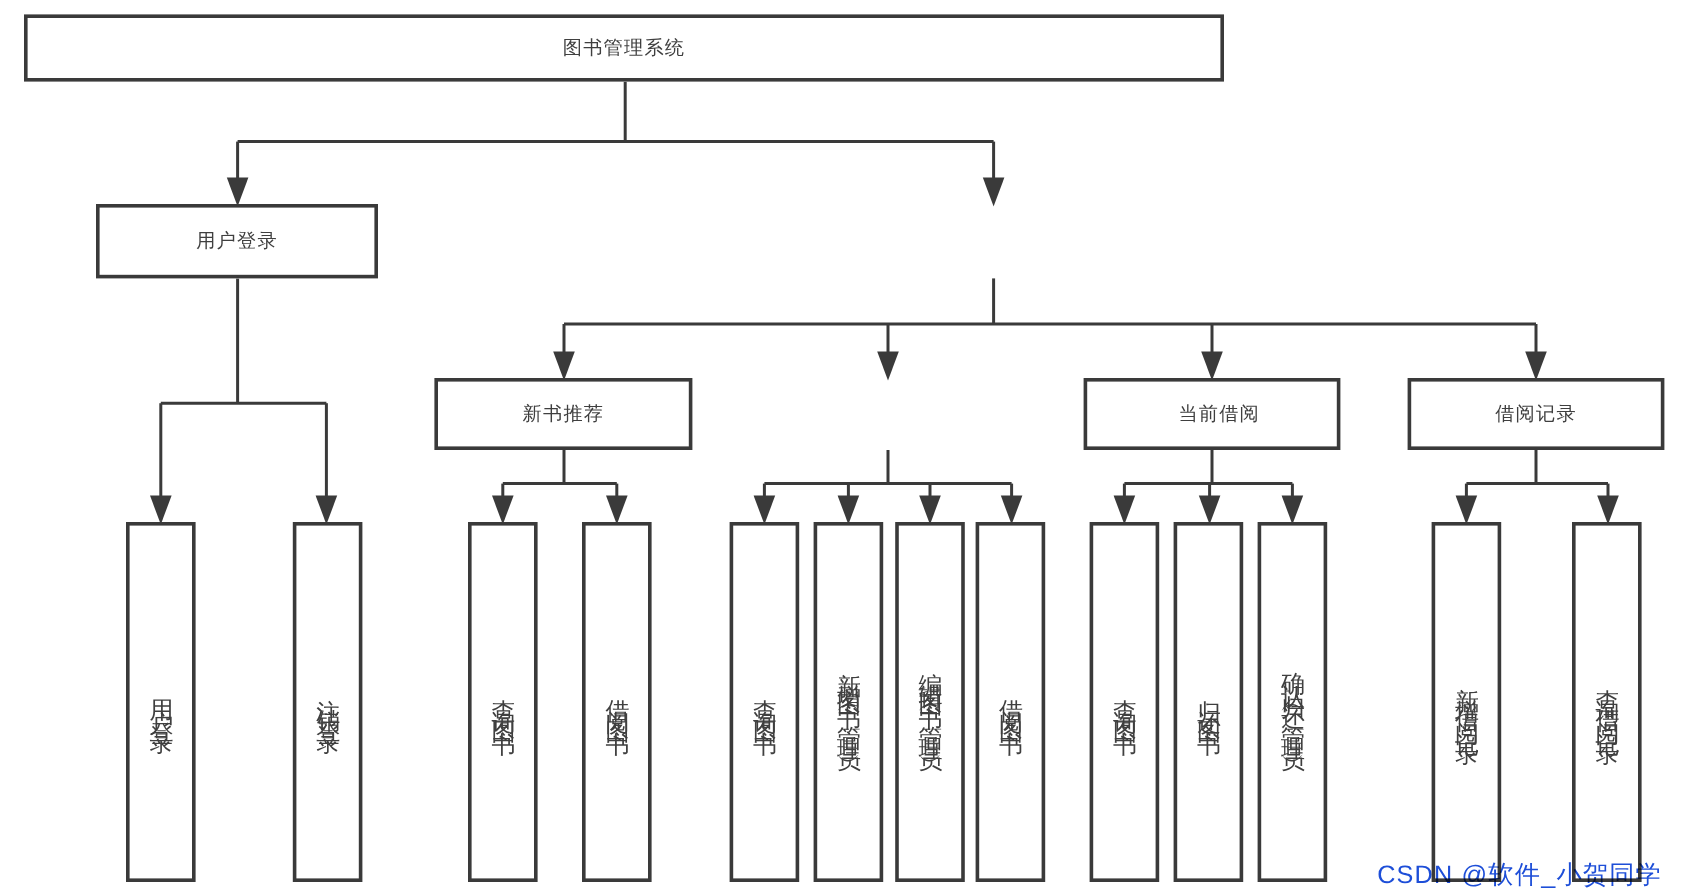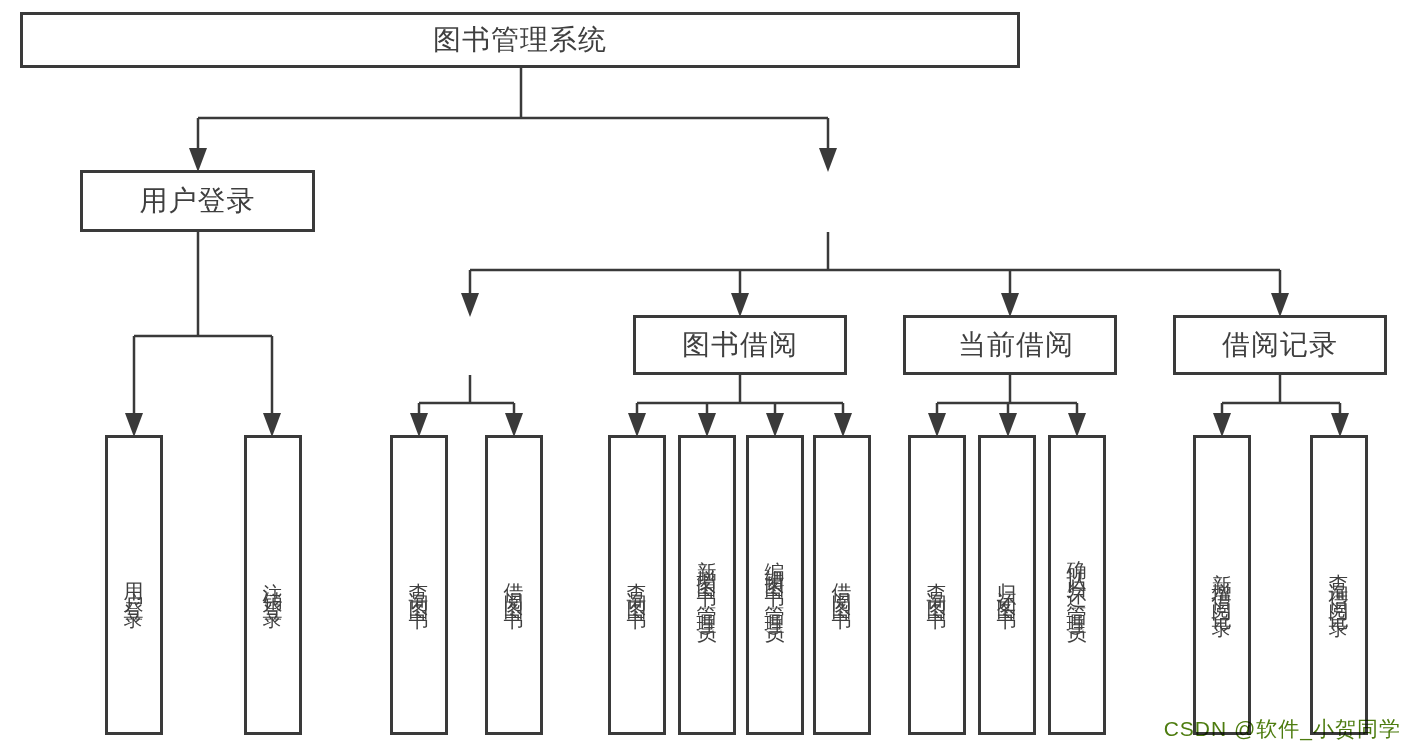--- a/index.html
+++ b/index.html
@@ -27,21 +27,21 @@
     box-sizing: border-box;
     border: 3px solid #3a3a3a;
     background: #ffffff;
     display: flex;
     align-items: center;
     justify-content: center;
     color: #3f3f3f;
     z-index: 1;
   }
   .hbox {
-    font-size: 28px;
+    font-size: 16px;
     letter-spacing: 1px;
     white-space: nowrap;
   }
   .vbox {
     writing-mode: vertical-rl;
     font-size: 20px;
     letter-spacing: 9px;
     line-height: 1;
   }
   .root-box   { left: 20px;  top: 12px;  width: 1000px; height: 56px; }
@@ -60,24 +60,24 @@
   .l-bb-2 { left: 678px; }
   .l-bb-3 { left: 746px; }
   .l-bb-4 { left: 813px; }
   .l-cb-1 { left: 908px; }
   .l-cb-2 { left: 978px; }
   .l-cb-3 { left: 1048px; }
   .l-br-1 { left: 1193px; }
   .l-br-2 { left: 1310px; }
   #watermark {
     position: absolute;
-    right: 4px;
+    right: 20px;
     bottom: 4px;
     font-size: 21px;
-    color: #4d7c0f;
+    color: #1d4ed8;
     letter-spacing: 1px;
     z-index: 2;
     mix-blend-mode: multiply;
     white-space: nowrap;
   }
 </style>
 </head>
 <body>
 
 <div id="canvas">
@@ -145,21 +145,21 @@
       <polygon points="1068,413 1086,413 1077,437"></polygon>
       <polygon points="1213,413 1231,413 1222,437"></polygon>
       <polygon points="1331,413 1349,413 1340,437"></polygon>
     </g>
   </svg>
 
   <div class="box hbox root-box">图书管理系统</div>
 
   <div class="box hbox n-userlogin">用户登录</div>
 
-  <div class="box hbox n-borrow">图书借阅</div>
+  <div class="box hbox n-newbook">新书推荐</div>
   <div class="box hbox n-current">当前借阅</div>
   <div class="box hbox n-records">借阅记录</div>
 
   <div class="box vbox leaf l-ul-1">用户登录</div>
   <div class="box vbox leaf l-ul-2">注销登录</div>
 
   <div class="box vbox leaf l-nb-1">查询图书</div>
   <div class="box vbox leaf l-nb-2">借阅图书</div>
 
   <div class="box vbox leaf l-bb-1">查询图书</div>

